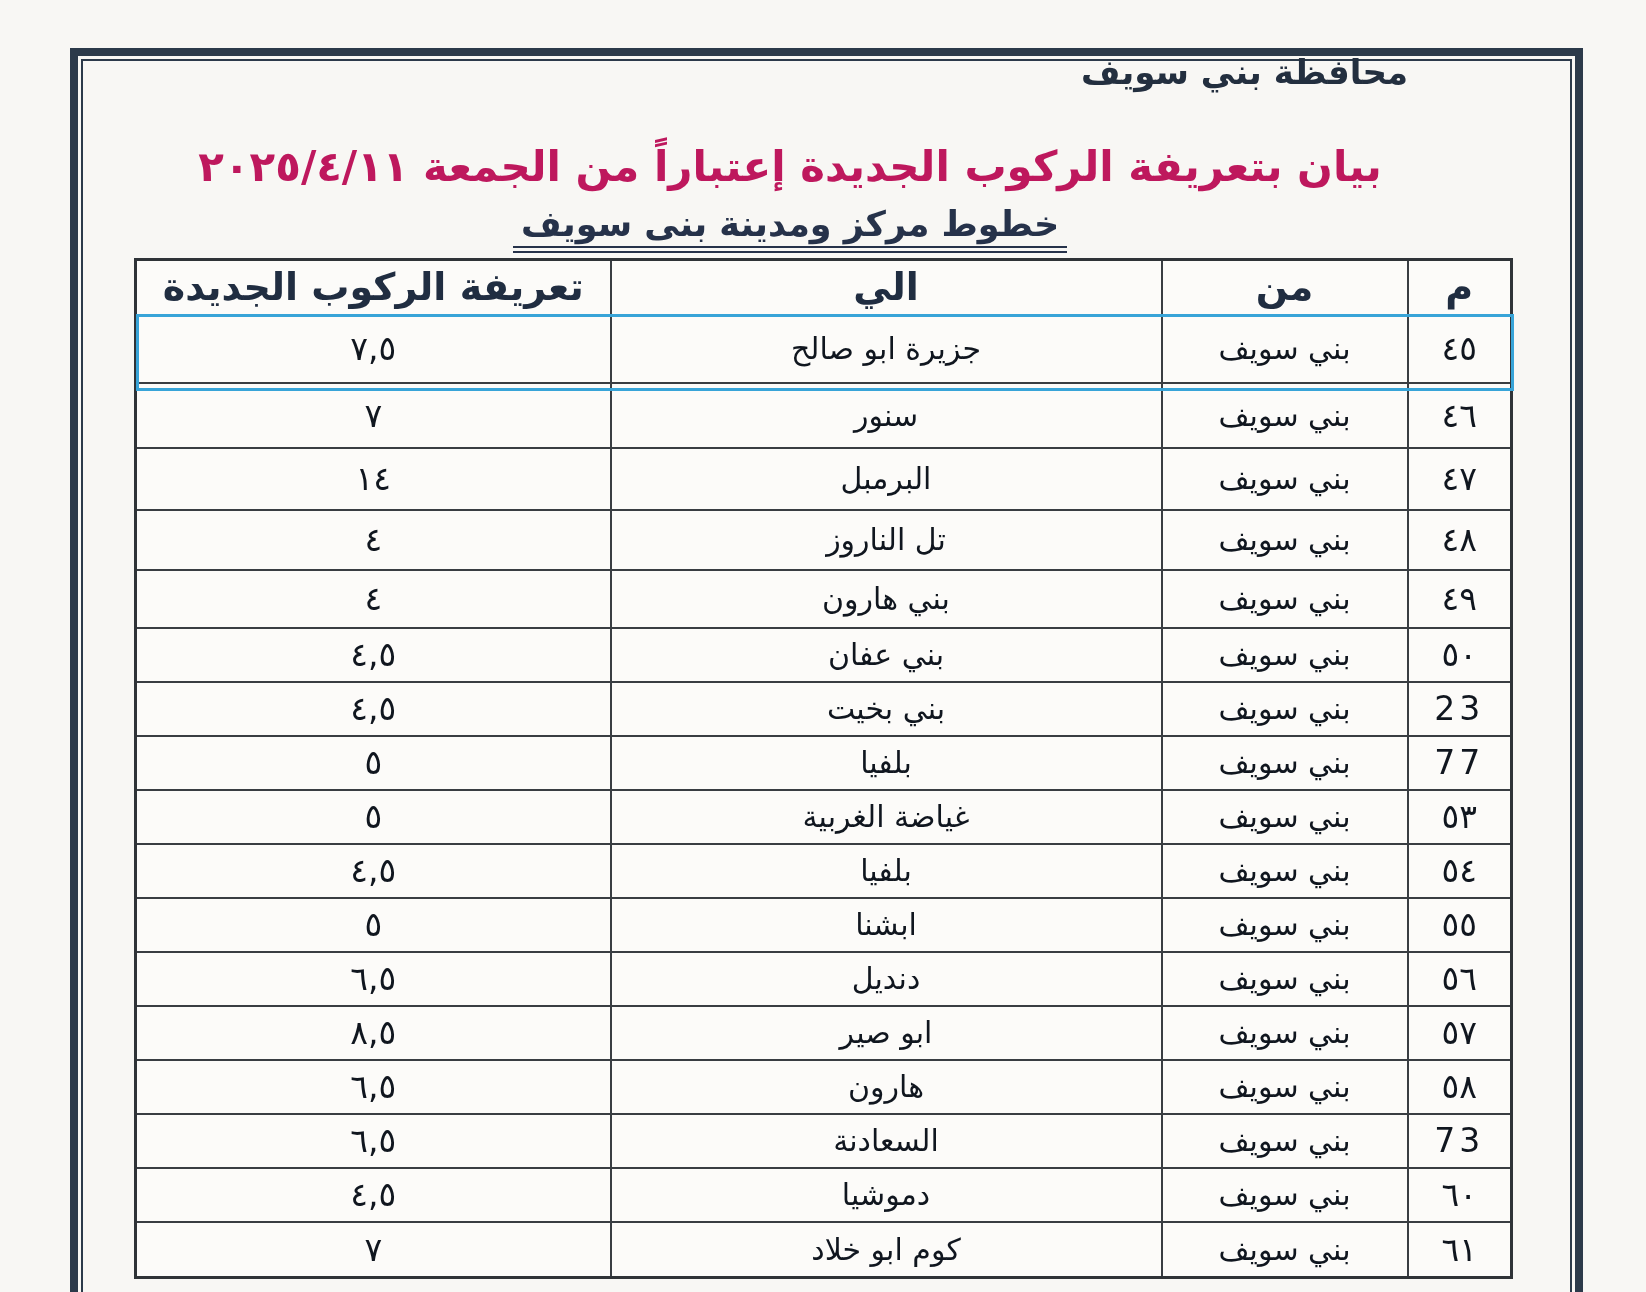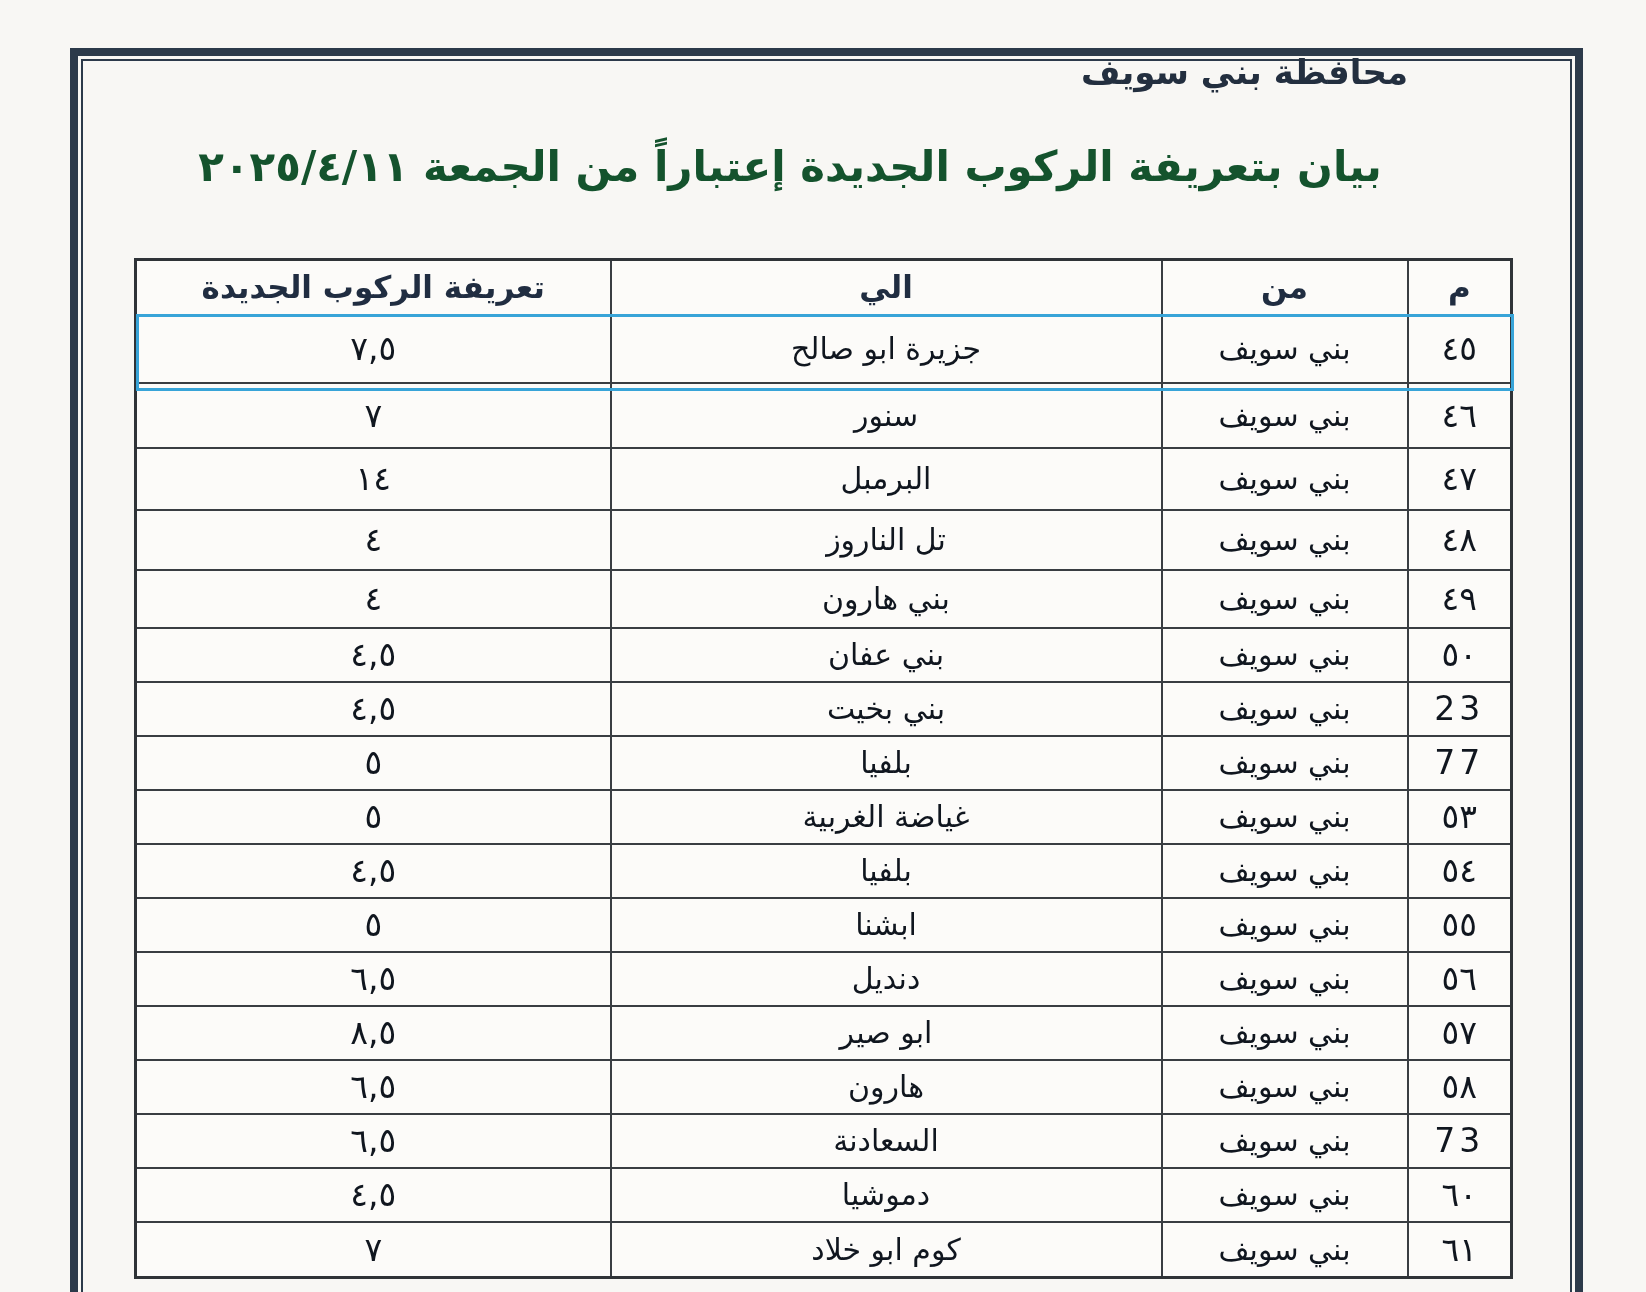--- a/index.html
+++ b/index.html
@@ -31,21 +31,21 @@
   .dept{
     position:absolute;top:97px;right:206px;
     font-size:35px;font-weight:bold;color:#232f3f;
     border-bottom:7px double #232f3f;padding:0 4px 3px 4px;
     letter-spacing:1px;
   }
   .title-wrap{
     position:absolute;top:142px;left:0;width:1580px;text-align:center;
   }
   .title{
-    display:inline-block;font-size:42px;font-weight:800;color:#14532d;
+    display:inline-block;font-size:42px;font-weight:800;color:#be185d;
     letter-spacing:0px;
   }
   .subtitle-wrap{
     position:absolute;top:204px;left:0;width:1580px;text-align:center;
   }
   .subtitle{
     display:inline-block;font-size:35px;font-weight:bold;color:#26324a;
     border-bottom:7px double #26324a;padding:0 8px 2px 8px;
   }
   
@@ -56,21 +56,21 @@
     width:100%;border-collapse:collapse;table-layout:fixed;
     background:#fcfbf9;
   }
   th,td{
     border:2px solid #393d42;padding:0;text-align:center;vertical-align:middle;
     overflow:hidden;
   }
   table{border:3px solid #2f3337;}
   thead tr{height:55px;}
   th{
-    font-size:31px;font-weight:bold;color:#202d41;letter-spacing:0px;
+    font-size:38px;font-weight:bold;color:#202d41;letter-spacing:0px;
   }
   td{
     font-size:30px;color:#10161f;
   }
   td.c-no,td.c-fare{letter-spacing:4px;font-size:33px;}
   tbody tr{height:54px;}
   tbody tr:nth-child(1){height:68px;}
   tbody tr:nth-child(2){height:65px;}
   tbody tr:nth-child(3){height:62px;}
   tbody tr:nth-child(4){height:60px;}
@@ -91,20 +91,23 @@
     <div class="frame-inner"></div>
   </div>
 
   <div class="org">محافظة بني سويف</div>
 
 
   <div class="title-wrap">
     <span class="title">بيان بتعريفة الركوب الجديدة إعتباراً من الجمعة ٢٠٢٥/٤/١١</span>
   </div>
 
+  <div class="subtitle-wrap">
+    <span class="subtitle">خطوط مركز ومدينة بنى سويف</span>
+  </div>
 
   <div class="table-wrap">
     <table>
       <colgroup>
         <col style="width:104px">
         <col style="width:246px">
         <col style="width:551px">
         <col style="width:475px">
       </colgroup>
       <thead>

